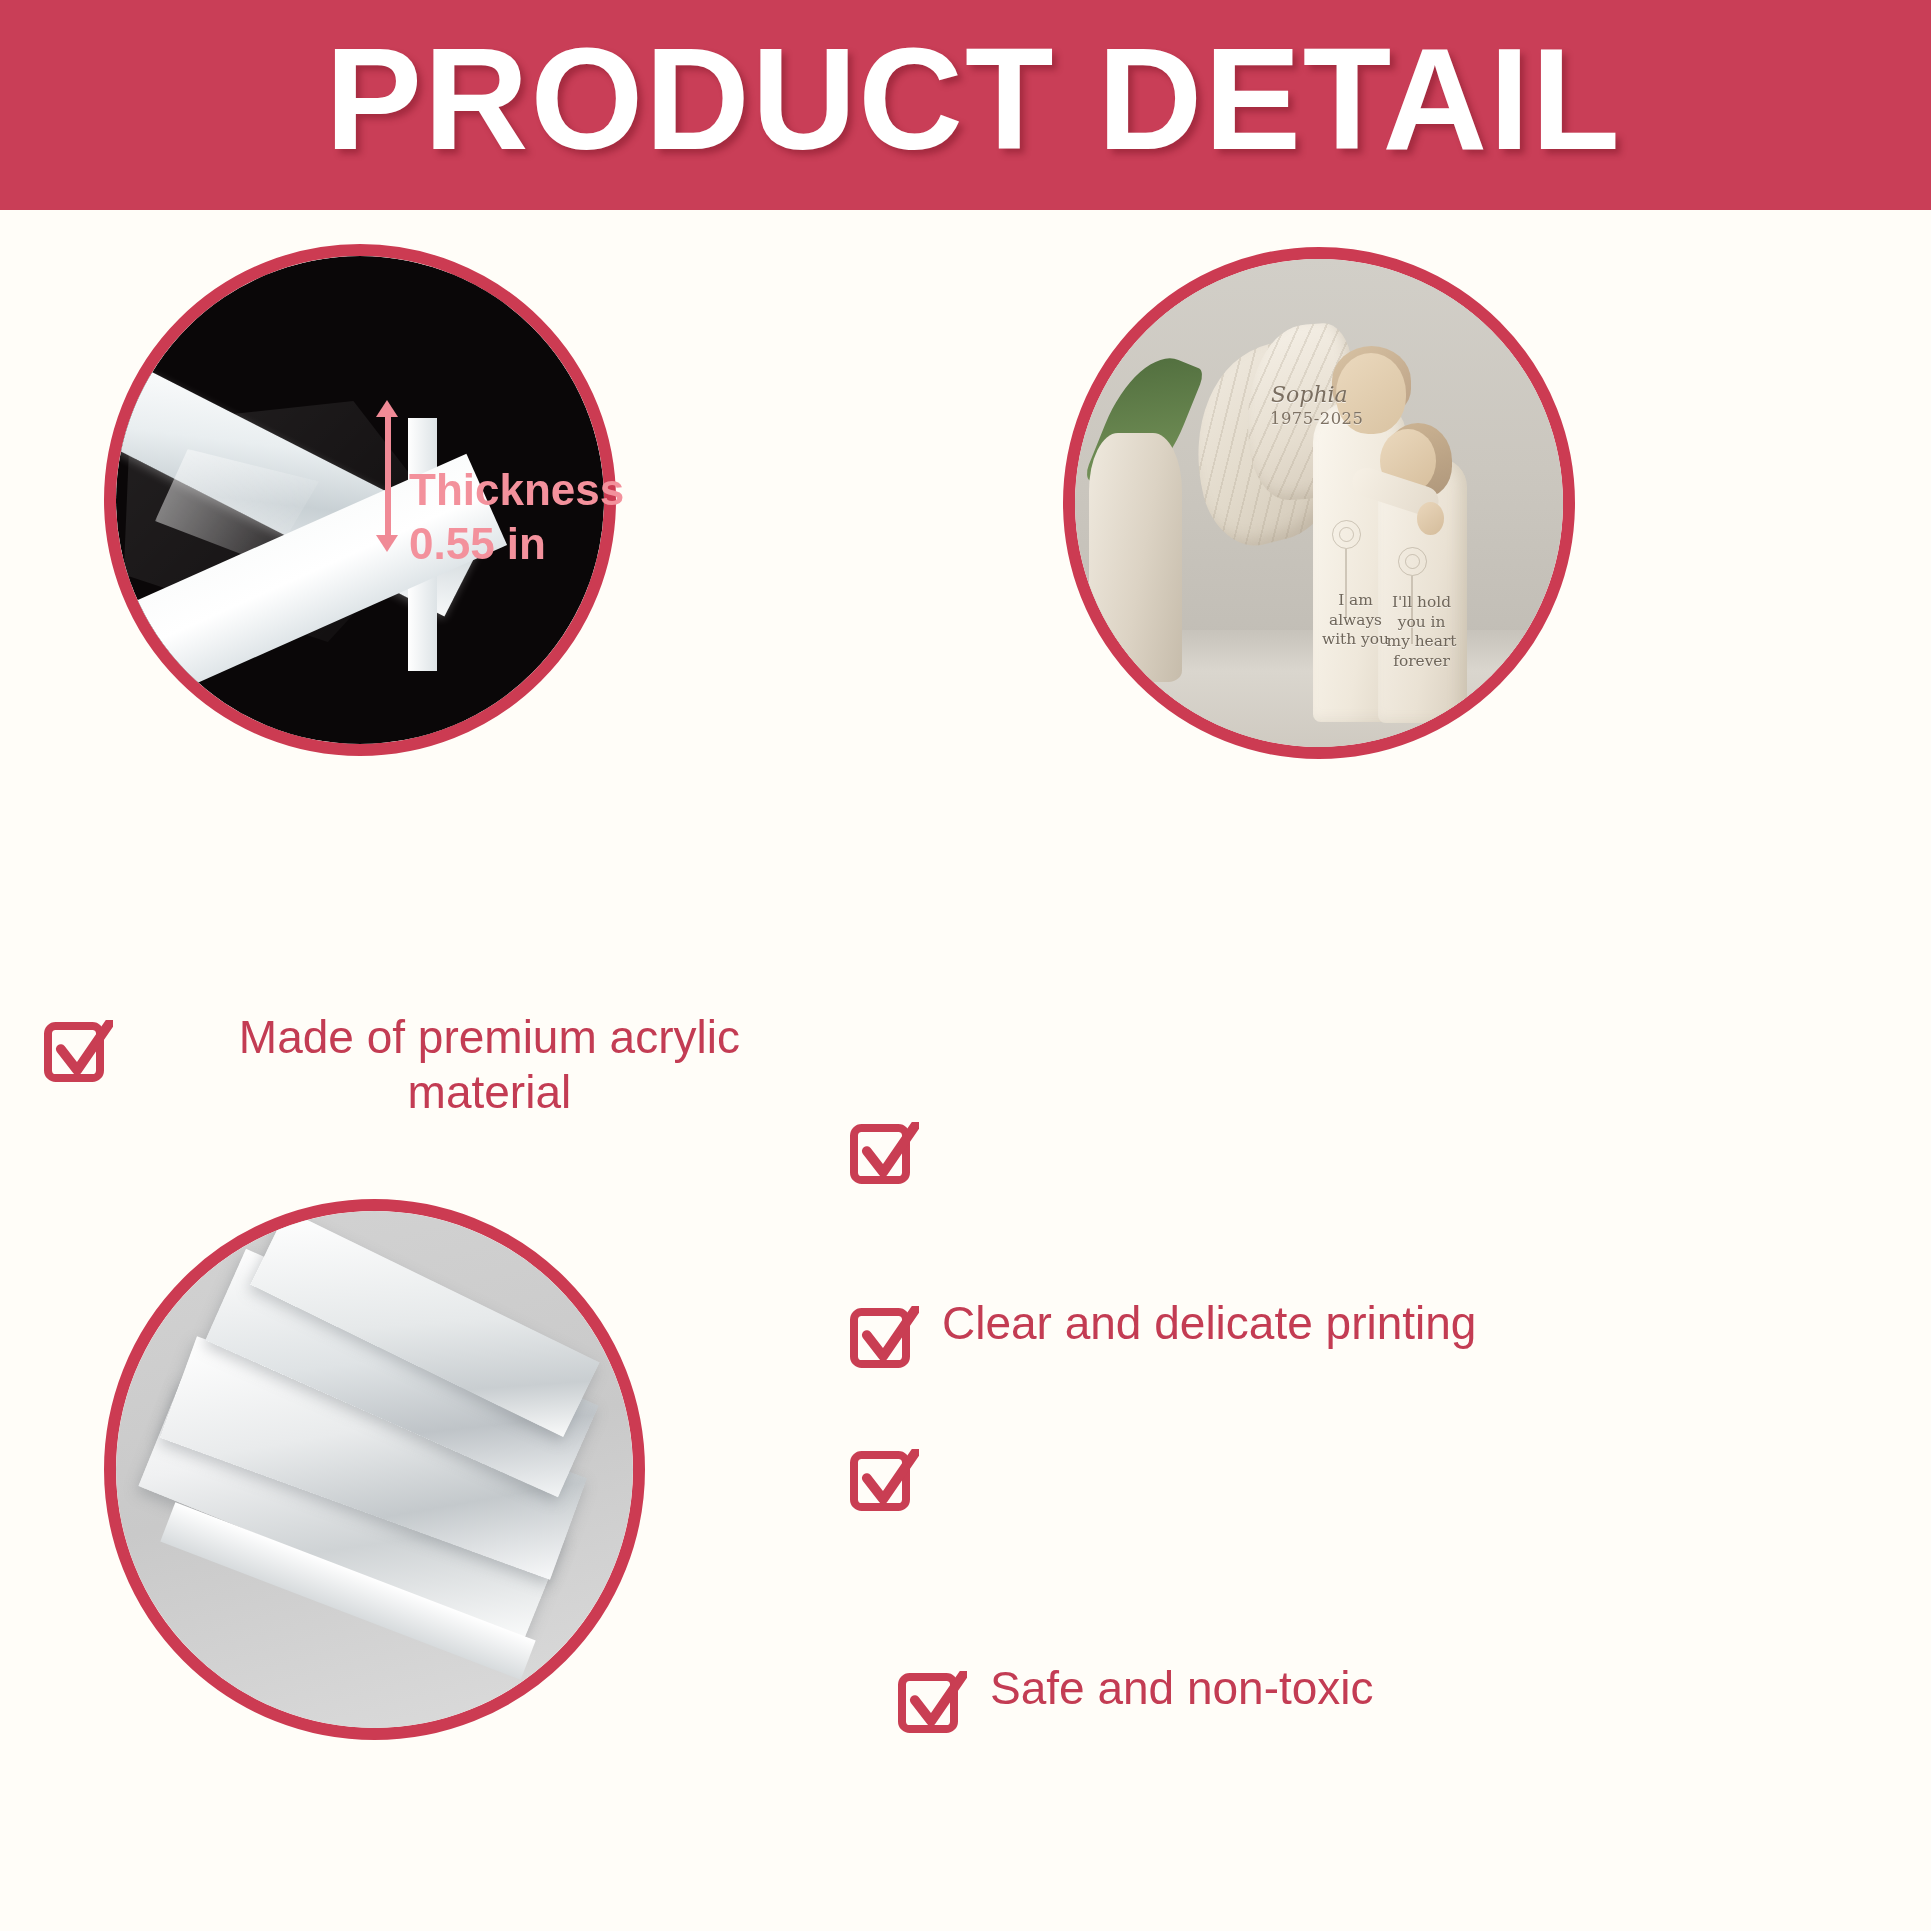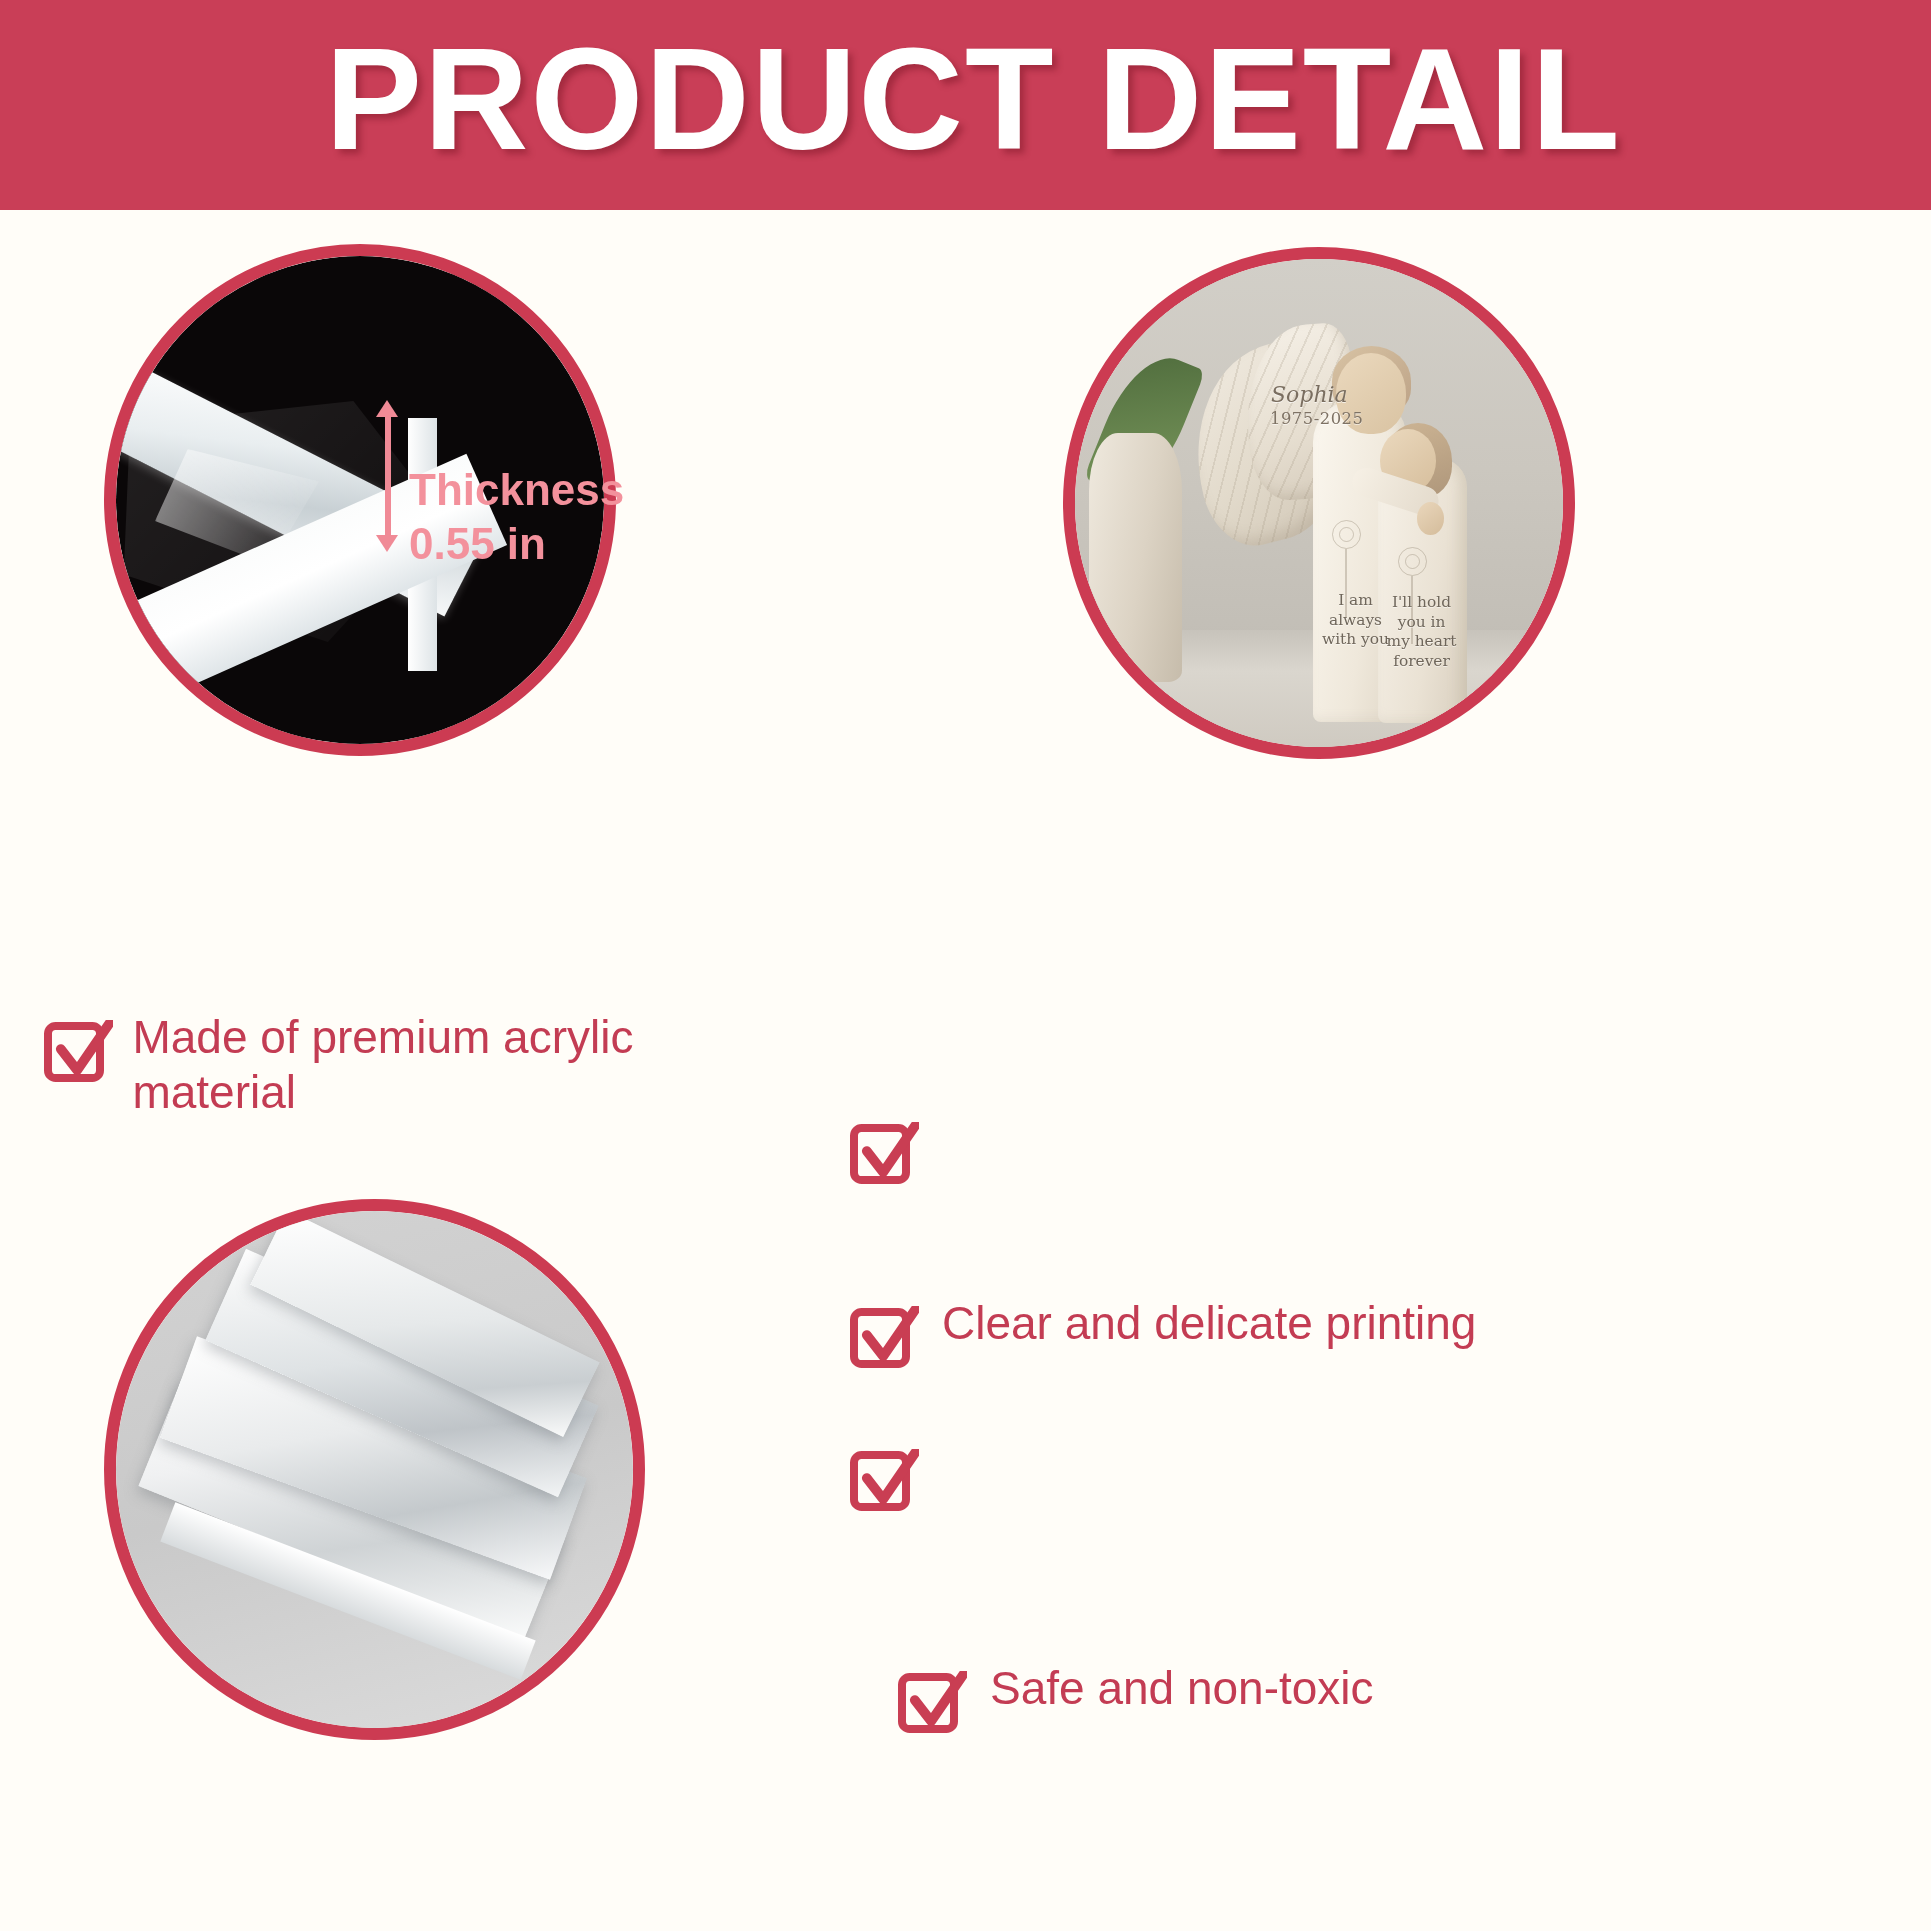--- a/index.html
+++ b/index.html
@@ -263,21 +263,21 @@
   }
   .bullet-text{
     color:#C33C53;
     font-size:46px;
     line-height:1.2;
     font-weight:normal;
     white-space:pre-line;
   }
 
   #bullet-acrylic{ left:44px; top:1010px; width:840px; }
-  #bullet-acrylic .bullet-text{ width:714px; margin-left:17.4px; }
+  #bullet-acrylic .bullet-text{ text-align:center; width:714px; margin-left:17.4px; }
 
   #bullet-desk{ left:850px; top:1112px; width:1072px; }
   #bullet-print{ left:850px; top:1296px; width:1072px; }
   #bullet-scratch{ left:850px; top:1439px; width:1072px; }
   #bullet-safe{ left:887px; top:1661px; width:1072px;margin-left:11px; }
   #bullet-desk .bullet-text,
   #bullet-print .bullet-text,
   #bullet-scratch .bullet-text,
   #bullet-safe .bullet-text{ margin-left:21px; }
 </style>

